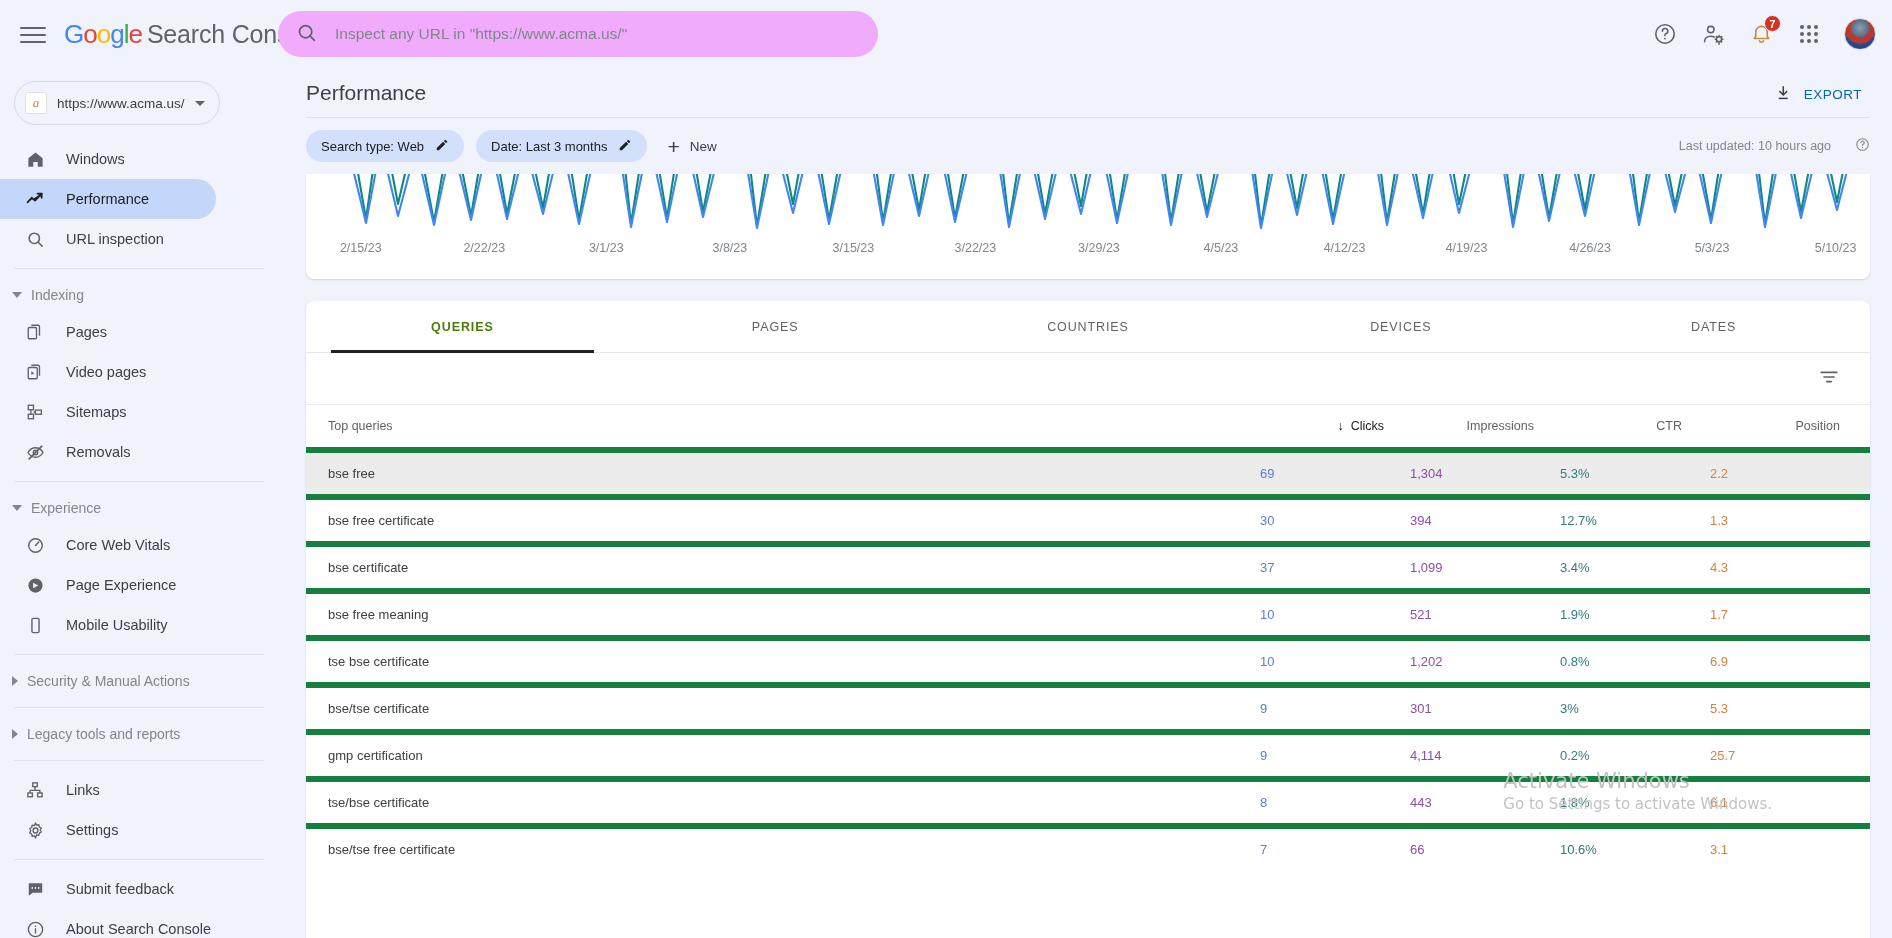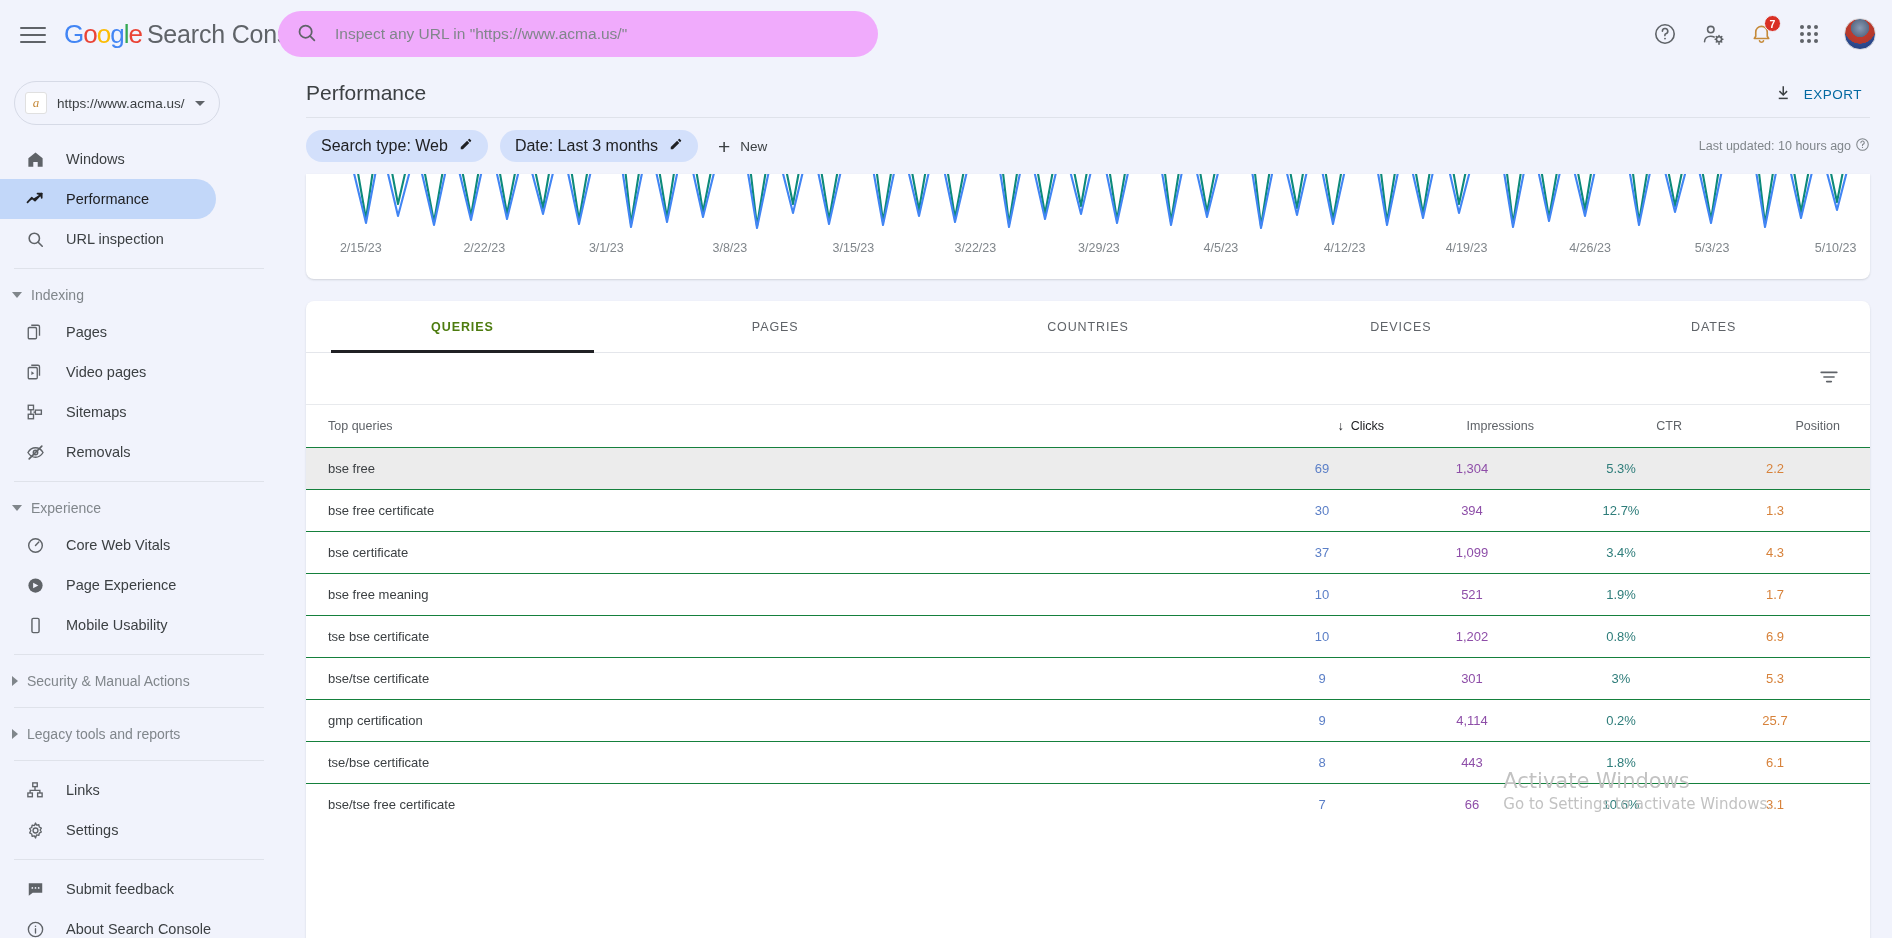--- a/index.html
+++ b/index.html
@@ -112,27 +112,27 @@
     position:absolute; right: 22px; top: 8px;
     display:flex; align-items:center; gap: 11px; cursor:pointer;
     color:#0369a1; font-size: 13.5px; letter-spacing:.5px; padding: 7px 8px;
   }
   .head-rule { height:1px; background:#dfe2ea; margin: 0 22px 0 28px; }
 
   .chips { height: 56px; display:flex; align-items:center; padding-left: 28px; gap: 12px; position:relative; }
   .chip {
     background:#d3e0fb; border-radius: 18px; height:32px;
     display:flex; align-items:center; gap: 11px;
-    padding: 0 15px; font-size: 16px; color:#202124; cursor:pointer; white-space:nowrap;
+    padding: 0 15px; font-size: 13px; color:#202124; cursor:pointer; white-space:nowrap;
   }
   .newbtn { display:flex; align-items:center; gap:10px; font-size:13.5px; color:#3c4043; cursor:pointer; padding: 0 8px; height:32px;}
   .plus { font-size: 21px; color:#3c4043; line-height:1; font-weight: 300;}
   .lastupd {
     position:absolute; right: 22px; top: 19px;
-    font-size: 12.5px; color:#80868b; display:flex; align-items:center; gap:4px;
+    font-size: 12.5px; color:#80868b; display:flex; align-items:center; gap:24px;
   }
 
   
   .chartcard {
     margin: 0 22px 0 28px; background:#fff;
     border-radius: 0 0 8px 8px; height: 105px; position:relative; overflow:hidden;
     box-shadow: 0 1px 2px rgba(60,64,67,.18);
   }
   .chartsvg { position:absolute; left:0; top:-130px; width:100%; height: 190px; }
   .xaxis { position:absolute; left:0; bottom: 22px; width:100%; height: 16px; }
@@ -155,23 +155,23 @@
   .filterrow { height: 52px; display:flex; align-items:center; justify-content:flex-end; padding-right: 24px; border-bottom:1px solid #e8eaed;}
   .filter-ic { cursor:pointer; padding: 6px; }
 
   table { width:100%; border-collapse: collapse; }
   th {
     font-weight: 400; font-size: 12.5px; color:#5f6368;
     padding: 14px 0 14px 0; text-align: right; white-space:nowrap;
   }
   th.l { text-align:left; padding-left: 22px; }
   th.sorted { color:#202124; }
-  td { font-size: 13px; padding: 13px 0; border-top: 1px solid #15803d; white-space:nowrap; }
+  td { font-size: 13px; padding: 13px 0; border-top: 6px solid #15803d; white-space:nowrap; }
   td.l { text-align:left; padding-left: 22px; color:#3c4043; }
-  td.n { text-align:center; }
+  td.n { text-align:left; }
   tr.hl td { background:#ececec; }
   .c-clicks { color:#5b7fc7; }
   .c-impr { color:#8e4ea8; }
   .c-ctr { color:#2e7d7a; }
   .c-pos { color:#d7823a; }
   th.clicks-col { width: 150px; padding-right: 26px; }
   th.impr-col { width: 150px; padding-right: 26px; }
   th.ctr-col { width: 150px; padding-right: 28px; }
   th.pos-col { width: 160px; padding-right: 30px; }
   td.clicks-col { padding-right: 26px; }

